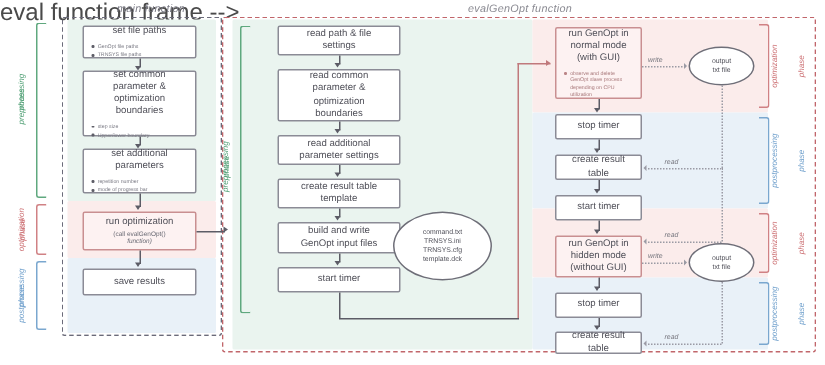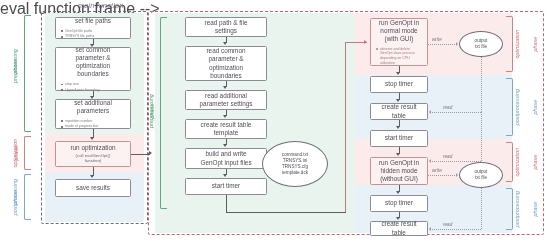--- a/index.html
+++ b/index.html
@@ -76,20 +76,21 @@
         transform-origin:50% 50%;text-align:center;line-height:6.2px;}
   .vlab.g{color:#4f9f74;} .vlab.r{color:#cd7275;} .vlab.b{color:#6d9ecb;}
 </style>
 </head>
 <body>
 
 <div id="root">
 
   
   <div class="abs sec-title" style="left:78px;top:1px;">main function</div>
+  <div class="abs sec-title red" style="left:312px;top:1px;">evalGenOpt function</div>
 
   
   <div class="abs sec-frame" style="left:41px;top:11px;width:107px;height:213px;"></div>
   <div class="abs sec-frame red" style="left:148px;top:11px;width:396px;height:224px;"></div>
 
   
   
   <div class="abs band band-green" style="left:45px;top:13px;width:99px;height:121px;"></div>
   <div class="abs band band-red" style="left:45px;top:134px;width:99px;height:38px;"></div>
   <div class="abs band band-blue" style="left:45px;top:172px;width:99px;height:50px;"></div>

